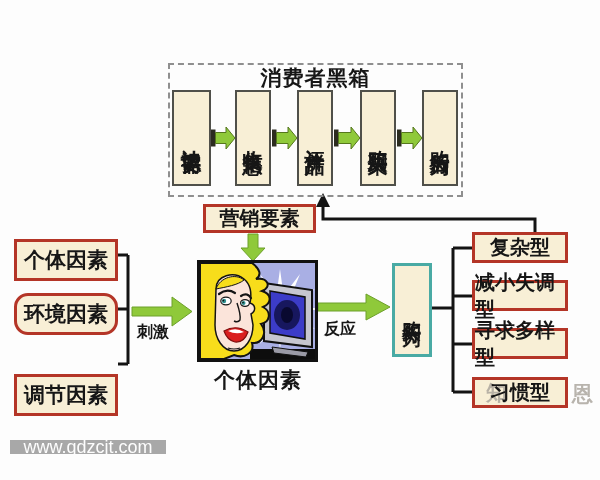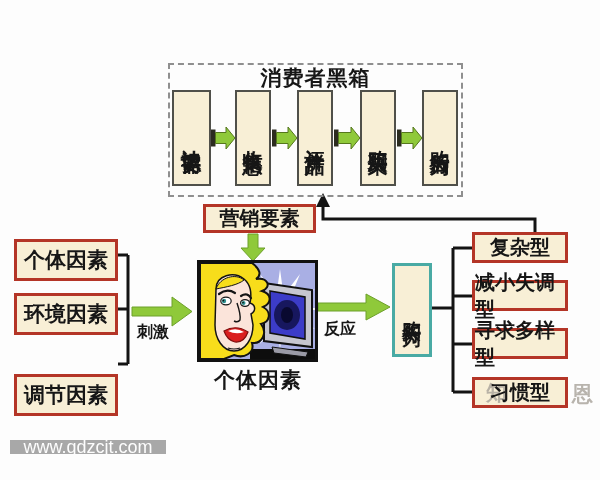--- a/index.html
+++ b/index.html
@@ -100,21 +100,21 @@
 
   <div class="vbox step-box" style="left:172px;width:39px;">认识需要</div>
   <div class="vbox step-box" style="left:235px;width:36px;">收集信息</div>
   <div class="vbox step-box" style="left:297px;width:36px;">评价产品</div>
   <div class="vbox step-box" style="left:360px;width:36px;">购买决策</div>
   <div class="vbox step-box" style="left:422px;width:36px;">购后行为</div>
 
   <div class="hbox marketing-box">营销要素</div>
 
   <div class="hbox factor-box" style="top:239px;">个体因素</div>
-  <div class="hbox factor-box" style="top:293px;">环境因素</div>
+  <div class="hbox factor-box" style="top:293px;border-radius:14px;">环境因素</div>
   <div class="hbox factor-box" style="top:348px;margin-top:26px;">调节因素</div>
 
   <div class="flow-label" style="left:137px;top:322px;">刺激</div>
   <div class="flow-label" style="left:324px;top:319px;">反应</div>
 
   <div class="blackbox-img">
     <svg viewBox="0 0 115 96" preserveAspectRatio="none">
       <rect x="0" y="0" width="115" height="96" fill="#a9afe4"></rect>
       <polygon fill="#ffffff" points="120,46 93.5,49.6 115,66 89.9,55.9 100,81 83.6,59.5 80,86 76.4,59.5 60,81 70.1,55.9 45,66 66.5,49.6 40,46 66.5,42.4 45,26 70.1,36.1 60,11 76.4,32.5 80,6 83.6,32.5 100,11 89.9,36.1 115,26 93.5,42.4"></polygon>
       <rect x="50" y="86" width="65" height="10" fill="#0d0d0d"></rect>

